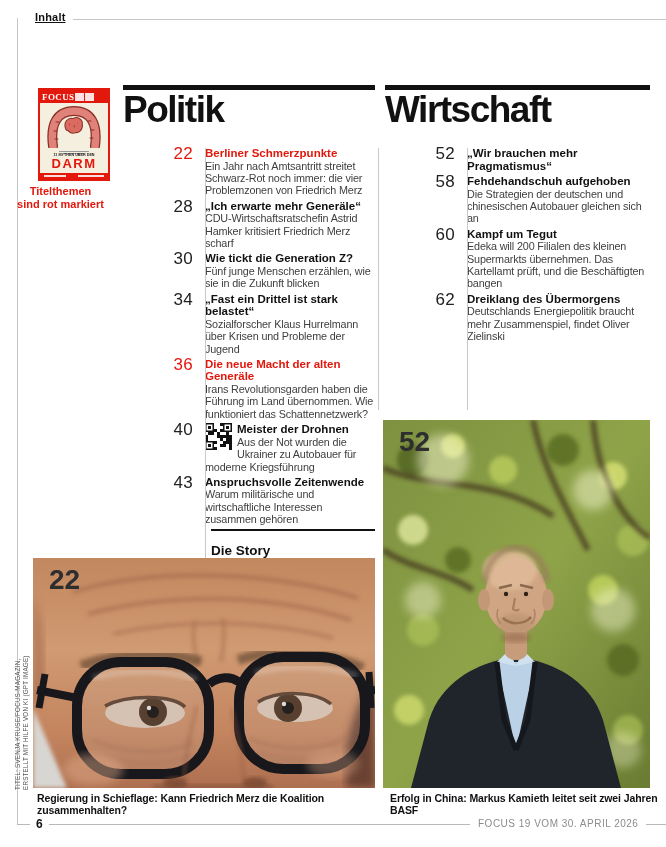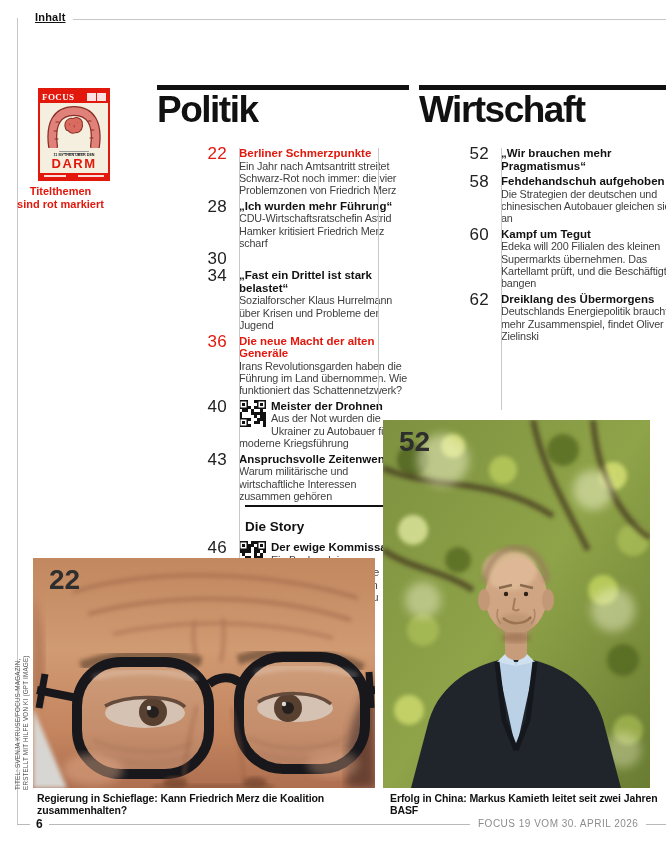--- a/index.html
+++ b/index.html
@@ -8,21 +8,21 @@
 
   
   .inhalt{position:absolute;left:35px;top:11px;font-size:11px;font-weight:bold;letter-spacing:.2px;text-decoration:underline;}
   .top-rule{position:absolute;left:73px;top:19px;width:593px;height:1px;background:#c6c6c6;}
   .left-rule{position:absolute;left:17px;top:18px;width:1px;height:806px;background:#c6c6c6;}
 
   
   .cover{position:absolute;left:38px;top:88px;width:72px;height:93px;border:2px solid var(--red);
          box-sizing:border-box;background:#f4efdf;}
   .cover-masthead{position:absolute;left:0;top:0;right:0;height:13px;background:var(--red);
-                  display:flex;align-items:center;justify-content:space-between;padding:0 2px;box-sizing:border-box;}
+                  display:flex;align-items:center;padding:0 2px;box-sizing:border-box;}
   .cover-logo{color:#fff;font-family:"Liberation Serif",serif;font-weight:bold;font-size:9px;letter-spacing:.4px;}
   .cover-chips{display:flex;gap:1px;}
   .cover-chips i{display:block;width:9px;height:8px;background:rgba(255,255,255,.88);}
   .cover-art{position:absolute;left:3px;top:14px;width:62px;height:44px;}
   .cover-lines{position:absolute;top:59px;left:0;right:0;text-align:center;}
   .cover-lines i{display:block;height:1px;background:#9a9a9a;margin:1.5px auto;}
   .cover-lines i:nth-child(1){width:30px;}
   .cover-lines i:nth-child(2){width:20px;}
   .cover-kicker{position:absolute;top:62px;left:0;width:100%;text-align:center;font-size:6px;font-weight:bold;
                 color:#222;white-space:nowrap;transform:scale(.62);transform-origin:50% 50%;}
@@ -35,21 +35,21 @@
 
   .sidebar-note{position:absolute;left:6px;top:185px;width:109px;text-align:center;color:var(--red);
                 font-weight:bold;font-size:11px;line-height:12.5px;}
 
   
   .credit{position:absolute;left:14px;top:610px;height:180px;writing-mode:vertical-rl;
           transform:rotate(180deg);font-size:6.3px;line-height:7.5px;color:#555;letter-spacing:.2px;}
   .credit span{display:block;white-space:nowrap;}
 
   
-  .col{position:absolute;top:85px;margin-left:34px;}
+  .col{position:absolute;top:85px;}
   .col-politik{left:123px;width:252px;}
   .col-wirtschaft{left:385px;width:265px;}
   .col .bar{height:5px;background:#111;}
   .sec-title{font-size:37px;font-weight:bold;letter-spacing:-1.5px;line-height:40px;margin:0;}
   .entries{position:relative;margin-top:17px;}
   .num-rule{position:absolute;left:82px;top:1px;bottom:4px;width:1px;background:#c9c9c9;}
   .col-wirtschaft .num-rule{bottom:auto;height:262px;}
   .entry{display:flex;margin-bottom:3px;}
   .entry .num{flex:none;width:70px;padding-right:12px;text-align:right;font-size:17px;line-height:14px;
               color:#222;letter-spacing:.3px;}
@@ -136,26 +136,30 @@
     <div class="entry">
           <div class="num red">22</div>
           <div class="body">
             <div class="title red">Berliner Schmerzpunkte</div>
             <div class="desc">Ein Jahr nach Amtsantritt streitet Schwarz-Rot noch immer: die vier Problemzonen von Friedrich Merz</div>
           </div>
         </div>
         <div class="entry">
           <div class="num">28</div>
           <div class="body">
-            <div class="title">„Ich wurden mehr Führung“</div>
+            <div class="title">„Ich erwarte mehr Generäle“</div>
             <div class="desc">CDU-Wirtschaftsratschefin Astrid Hamker kritisiert Friedrich Merz scharf</div>
           </div>
         </div>
         <div class="entry">
           <div class="num">30</div>
+          <div class="body">
+            <div class="title">Wie tickt die Generation Z?</div>
+            <div class="desc">Fünf junge Menschen erzählen, wie sie in die Zukunft blicken</div>
+          </div>
         </div>
         <div class="entry">
           <div class="num">34</div>
           <div class="body">
             <div class="title">„Fast ein Drittel ist stark belastet“</div>
             <div class="desc">Sozialforscher Klaus Hurrelmann über Krisen und Probleme der Jugend</div>
           </div>
         </div>
         <div class="entry">
           <div class="num red">36</div>

